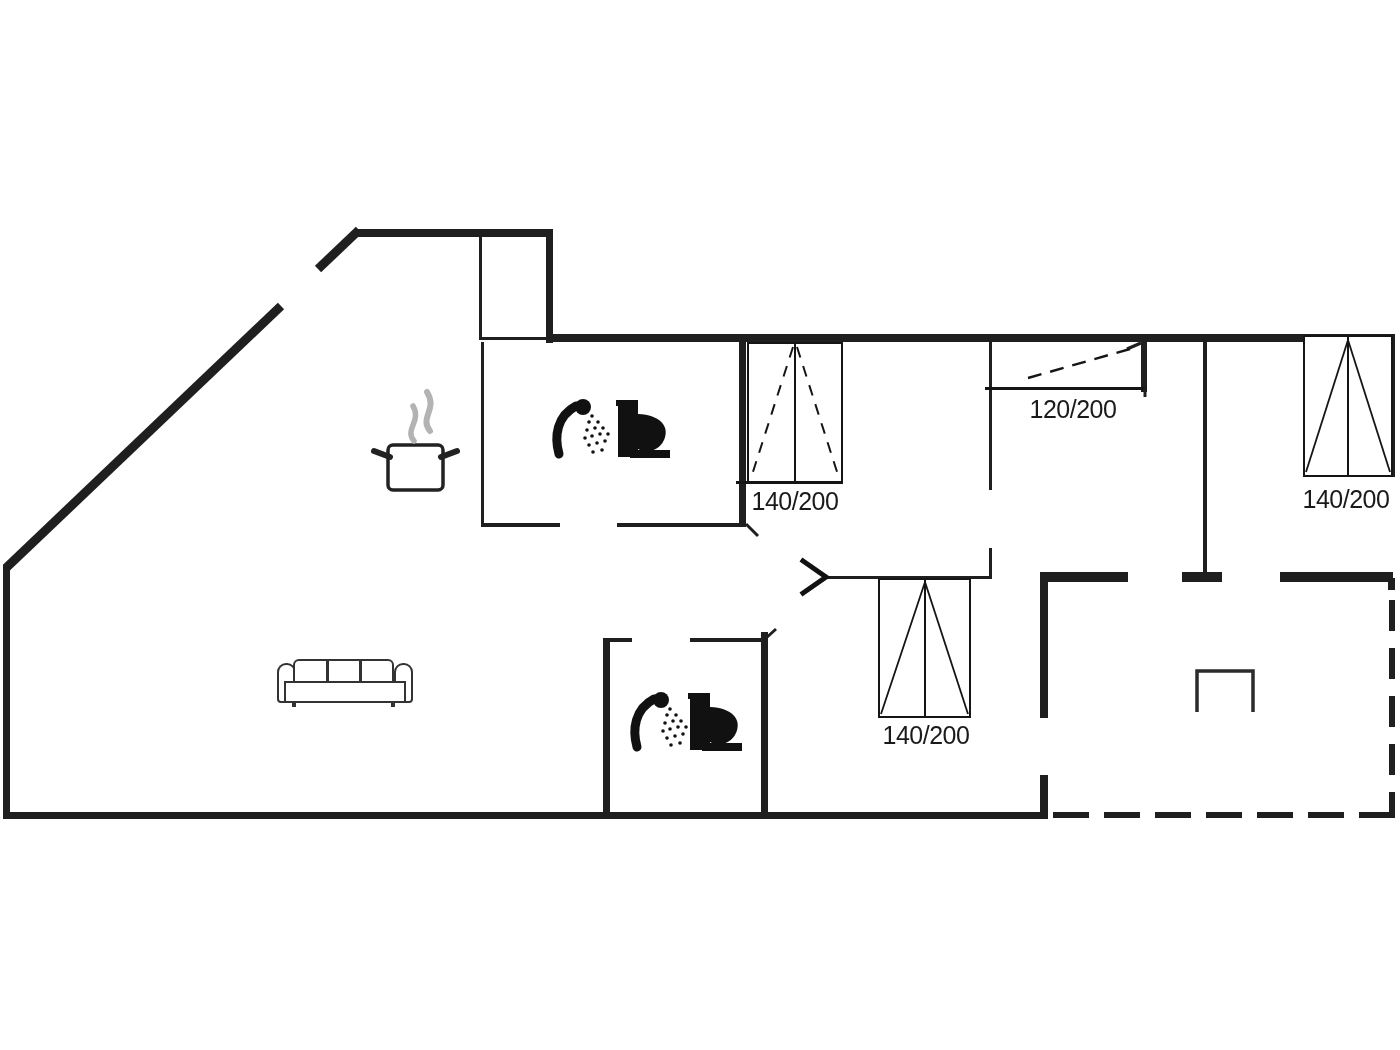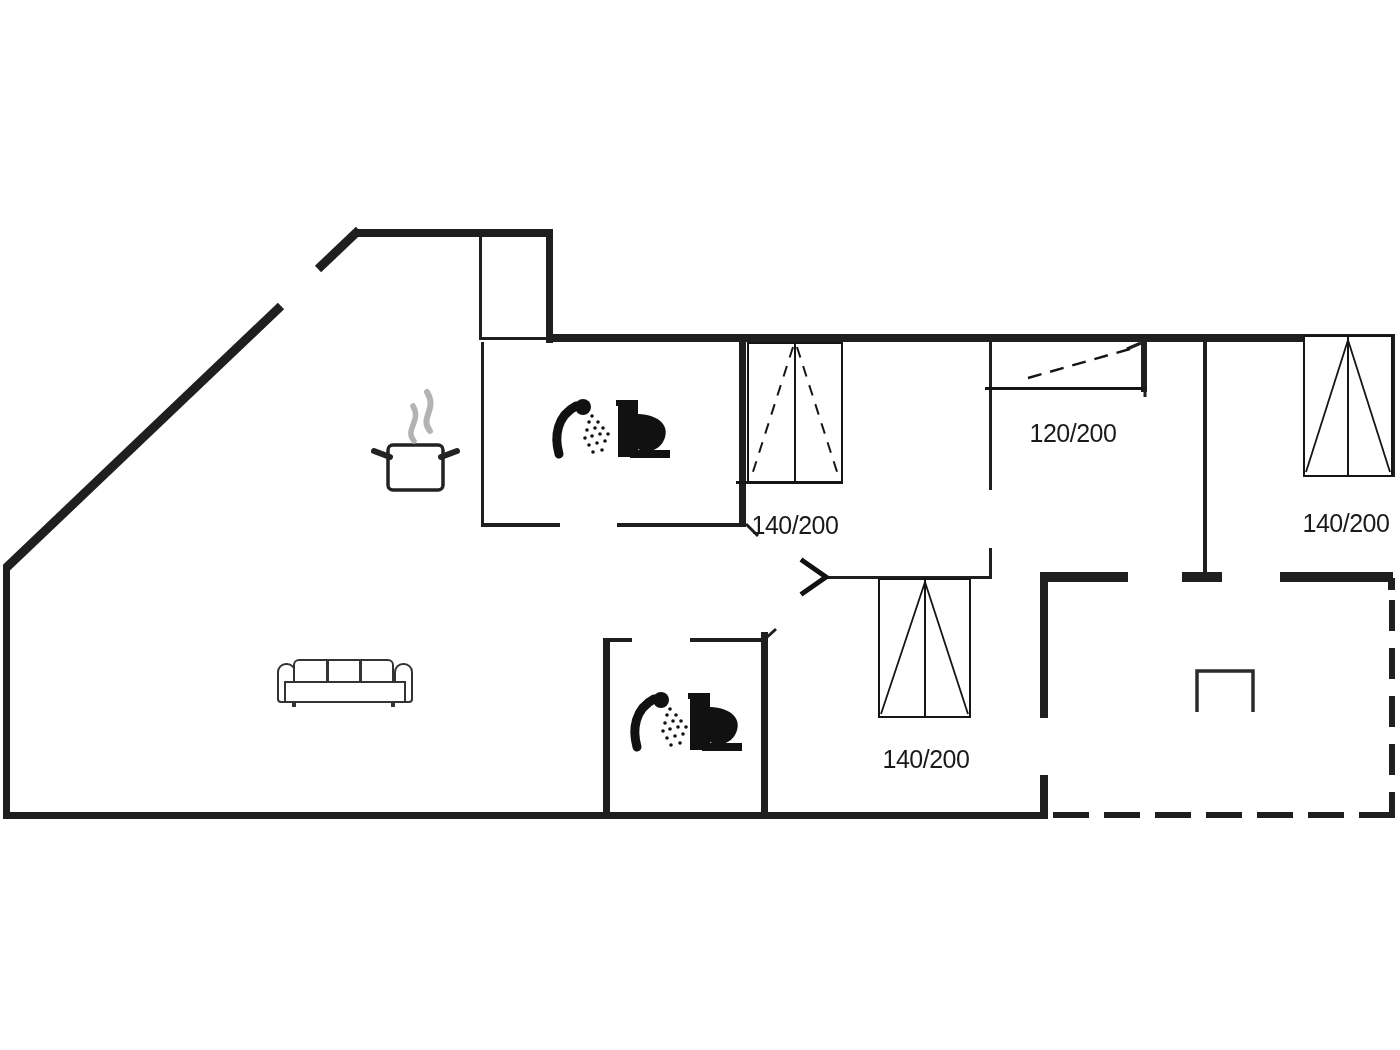--- a/index.html
+++ b/index.html
@@ -5,21 +5,21 @@
   html,body{margin:0;padding:0;background:#ffffff;}
   #stage{
     position:relative;width:1400px;height:1050px;background:#ffffff;overflow:hidden;
     font-family:"Liberation Sans",sans-serif;
   }
   .wall{position:absolute;background:#1f1f1f;}
   .thinline{position:absolute;background:#1f1f1f;}
   .bed{position:absolute;border:2px solid #151515;background:#ffffff;box-sizing:border-box;}
   .bedlabel{
     position:absolute;width:110px;text-align:center;font-size:25px;line-height:26px;
-    color:#1a1a1a;letter-spacing:-0.5px;white-space:nowrap;margin-top:24px;
+    color:#1a1a1a;letter-spacing:-0.5px;white-space:nowrap;
   }
   #vec{position:absolute;left:0;top:0;}
   
   .sofa{position:absolute;left:277px;top:657px;width:136px;height:50px;}
   .sofa .back{position:absolute;left:16px;top:2px;width:101px;height:28px;border:2.5px solid #333;
     border-radius:6px 6px 0 0;background:#fff;box-sizing:border-box;}
   .sofa .div1,.sofa .div2{position:absolute;top:0;width:2.5px;height:100%;background:#333;}
   .sofa .div1{left:31px}.sofa .div2{left:64px}
   .sofa .arm{position:absolute;top:6px;width:19px;height:40px;border:2.5px solid #333;
     border-radius:9px 9px 4px 4px;background:#fff;box-sizing:border-box;}

